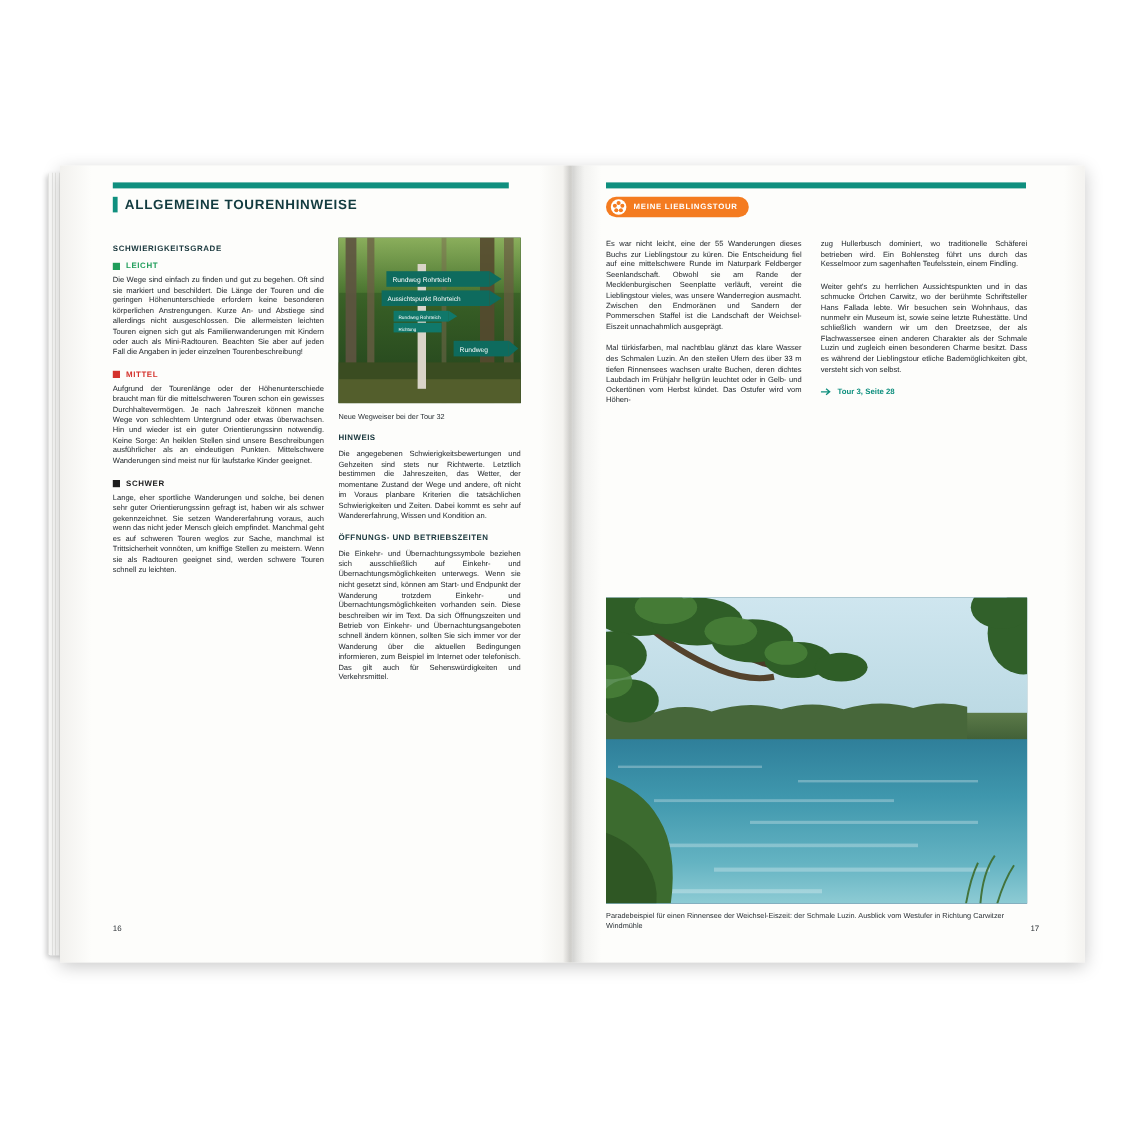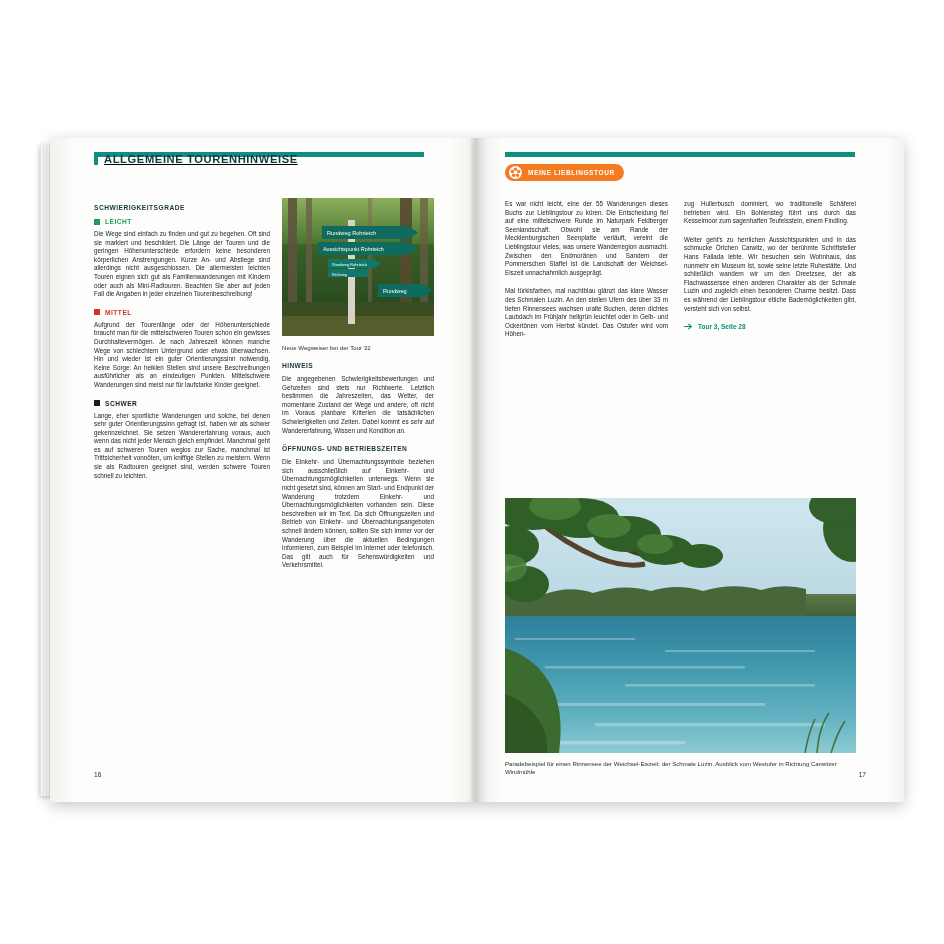--- a/index.html
+++ b/index.html
@@ -114,21 +114,21 @@
 
   <div class="book">
     <div class="pagestack"></div>
 
     <div class="spread">
 
       <div class="page left">
 
         <div class="topbar l"></div>
 
-        <div class="title-wrap" style="position:absolute;left:44px;top:14px;text-decoration:underline;">
+        <div class="title-wrap" style="position:absolute;left:44px;top:26px;">
           <div class="title-bar"></div>
           <h1 class="title" style="margin:0;">ALLGEMEINE TOURENHINWEISE</h1>
         </div>
 
         <div class="leftcol">
           <div class="subhead">SCHWIERIGKEITSGRADE</div>
 
           <div class="lvl leicht">
             <span class="sq"></span>
             <span class="nm">LEICHT</span>

